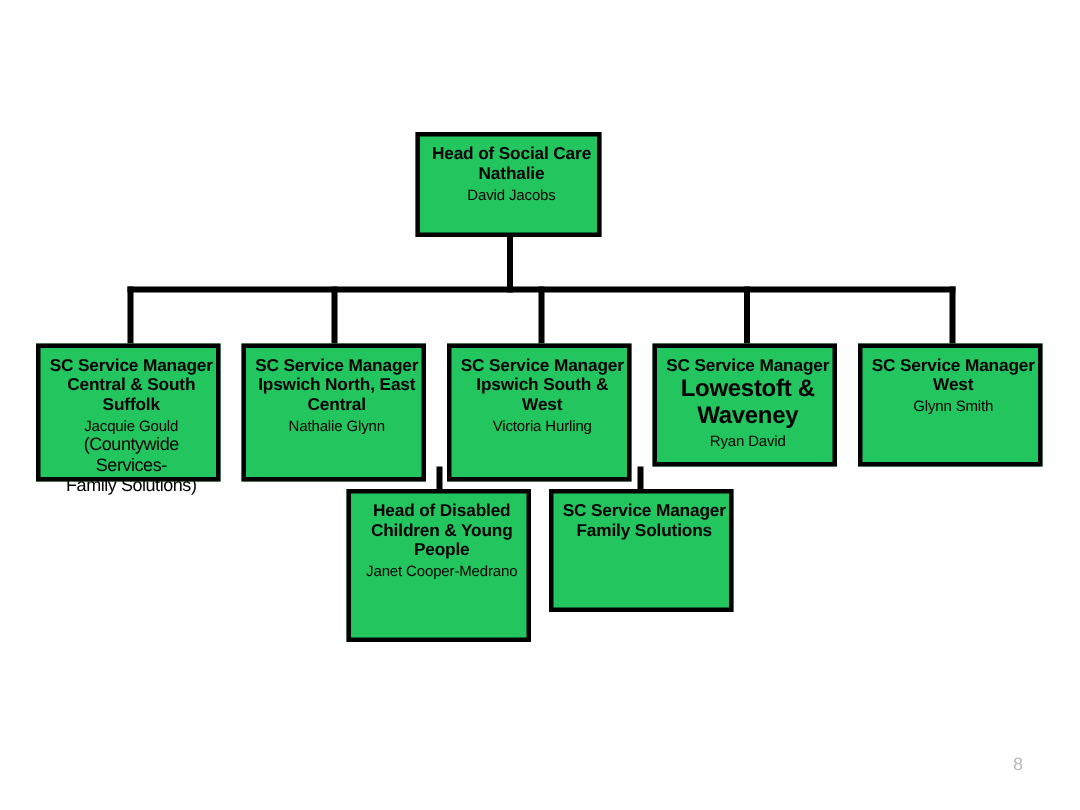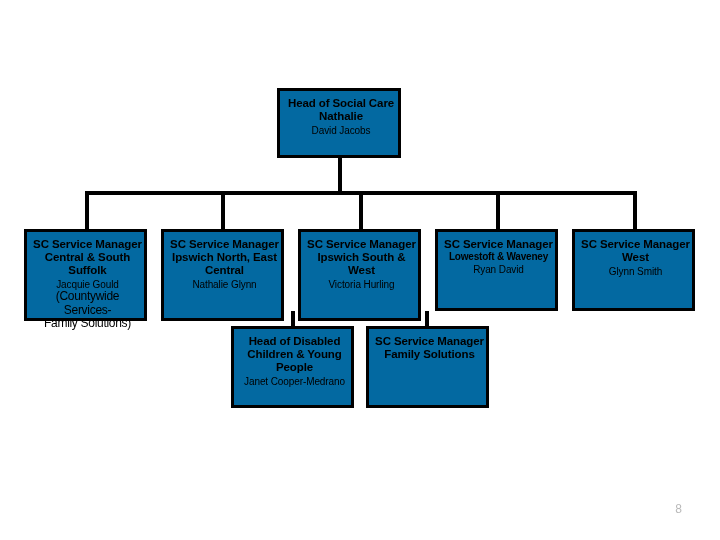--- a/index.html
+++ b/index.html
@@ -16,34 +16,34 @@
   }
   #slide {
     position: relative;
     width: 720px;
     height: 540px;
     background: #ffffff;
   }
   .node {
     position: absolute;
     border: 3px solid #000000;
-    background: #0369a1;
+    background: #22c55e;
     box-sizing: border-box;
     text-align: center;
     padding: 6px 0 4px 4px;
     line-height: 1.12;
   }
   .node .title {
     font-weight: bold;
     font-size: 11.5px;
     letter-spacing: -0.1px;
   }
   .node .title-sm {
     font-weight: bold;
-    font-size: 10px;
+    font-size: 16px;
     letter-spacing: -0.2px;
   }
   .node .person {
     font-weight: normal;
     font-size: 10px;
     margin-top: 2px;
     letter-spacing: -0.1px;
   }
   .node .person-note {
     font-weight: normal;
@@ -118,21 +118,21 @@
 
   <div class="node" style="left:572px; top:229px; width:123px; height:82px;">
     <div class="title">SC Service Manager</div>
     <div class="title">West</div>
     <div class="person">Glynn Smith</div>
   </div>
 
   <div class="connector v-line" style="left:291px; top:311px; height:18px;"></div>
   <div class="connector v-line" style="left:425px; top:311px; height:18px;"></div>
 
-  <div class="node" style="left:231px; top:326px; width:123px; height:82px;">
+  <div class="node" style="left:231px; top:326px; width:123px; height:102px;">
     <div class="title">Head of Disabled</div>
     <div class="title">Children &amp; Young</div>
     <div class="title">People</div>
     <div class="person">Janet Cooper-Medrano</div>
   </div>
 
   <div class="node" style="left:366px; top:326px; width:123px; height:82px;">
     <div class="title">SC Service Manager</div>
     <div class="title">Family Solutions</div>
   </div>

